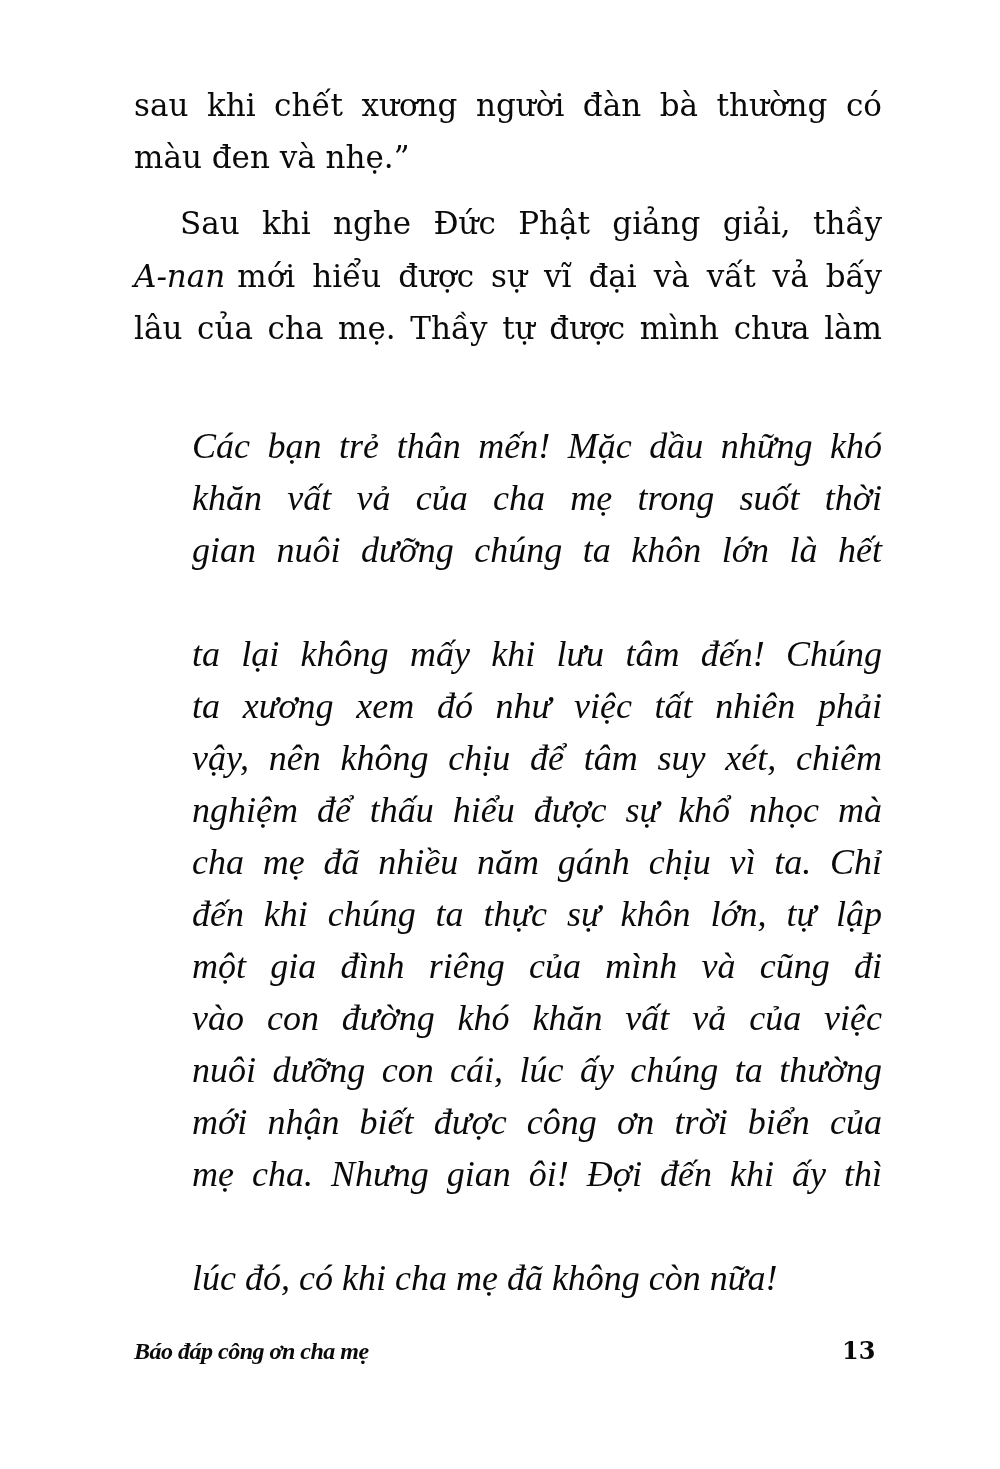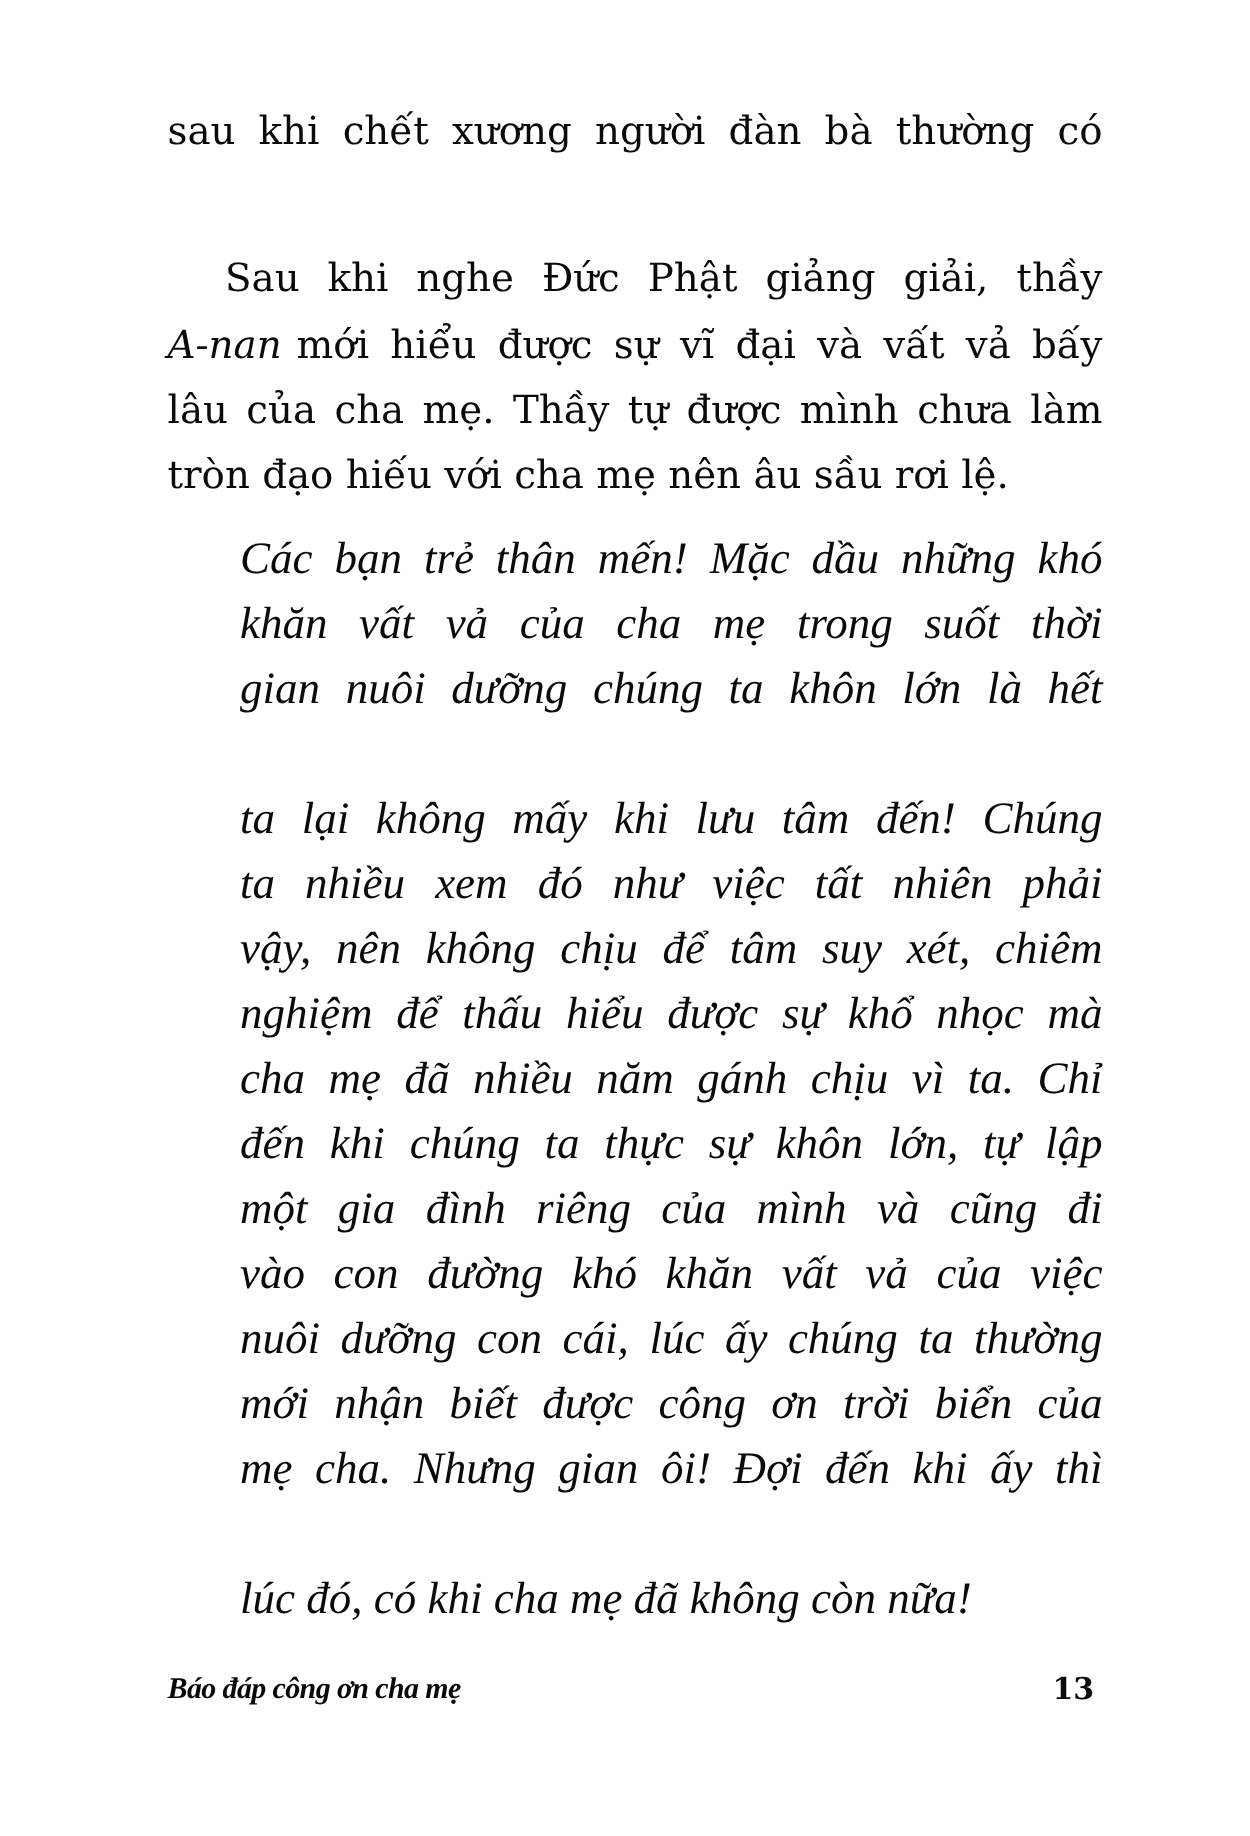--- a/index.html
+++ b/index.html
@@ -62,49 +62,49 @@
     }
   </style>
 </head>
 <body>
 
 <div class="page">
 
   <div class="line upright justify" style="left:134px; top:90px; width:748px;">
     <span style="width:748px; text-align:justify; text-align-last:justify; display:block;">sau khi chết xương người đàn bà thường có</span>
   </div>
+  <div class="line upright" style="left:134px; top:142px;">
+    <span>màu đen và nhẹ.”</span>
+  </div>
 
   <div class="line upright" style="left:180px; top:208px; width:702px;">
     <span style="width:702px; text-align:justify; text-align-last:justify; display:block;">Sau khi nghe Đức Phật giảng giải, thầy</span>
   </div>
   <div class="line upright" style="left:134px; top:261px; width:748px; display:flex; gap:12px;">
     <span class="em">A-nan</span>
     <span style="flex:1; text-align:justify; text-align-last:justify; display:block;">mới hiểu được sự vĩ đại và vất vả bấy</span>
   </div>
   <div class="line upright" style="left:134px; top:313px; width:748px;">
     <span style="width:748px; text-align:justify; text-align-last:justify; display:block;">lâu của cha mẹ. Thầy tự được mình chưa làm</span>
-  </div>
-  <div class="line upright" style="left:134px; top:365px;">
-    <span>tròn đạo hiếu với cha mẹ nên âu sầu rơi lệ.</span>
   </div>
 
   <div class="line ital" style="left:192px; top:428px; width:690px;">
     <span style="display:block; text-align:justify; text-align-last:justify;">Các bạn trẻ thân mến! Mặc dầu những khó</span>
   </div>
   <div class="line ital" style="left:192px; top:480px; width:690px;">
     <span style="display:block; text-align:justify; text-align-last:justify;">khăn vất vả của cha mẹ trong suốt thời</span>
   </div>
   <div class="line ital" style="left:192px; top:532px; width:690px;">
     <span style="display:block; text-align:justify; text-align-last:justify;">gian nuôi dưỡng chúng ta khôn lớn là hết</span>
   </div>
   <div class="line ital" style="left:192px; top:636px; width:690px;">
     <span style="display:block; text-align:justify; text-align-last:justify;">ta lại không mấy khi lưu tâm đến! Chúng</span>
   </div>
   <div class="line ital" style="left:192px; top:688px; width:690px;">
-    <span style="display:block; text-align:justify; text-align-last:justify;">ta nhiều xem đó như việc tất nhiên phải</span>
+    <span style="display:block; text-align:justify; text-align-last:justify;">ta xương xem đó như việc tất nhiên phải</span>
   </div>
   <div class="line ital" style="left:192px; top:740px; width:690px;">
     <span style="display:block; text-align:justify; text-align-last:justify;">vậy, nên không chịu để tâm suy xét, chiêm</span>
   </div>
   <div class="line ital" style="left:192px; top:792px; width:690px;">
     <span style="display:block; text-align:justify; text-align-last:justify;">nghiệm để thấu hiểu được sự khổ nhọc mà</span>
   </div>
   <div class="line ital" style="left:192px; top:844px; width:690px;">
     <span style="display:block; text-align:justify; text-align-last:justify;">cha mẹ đã nhiều năm gánh chịu vì ta. Chỉ</span>
   </div>

